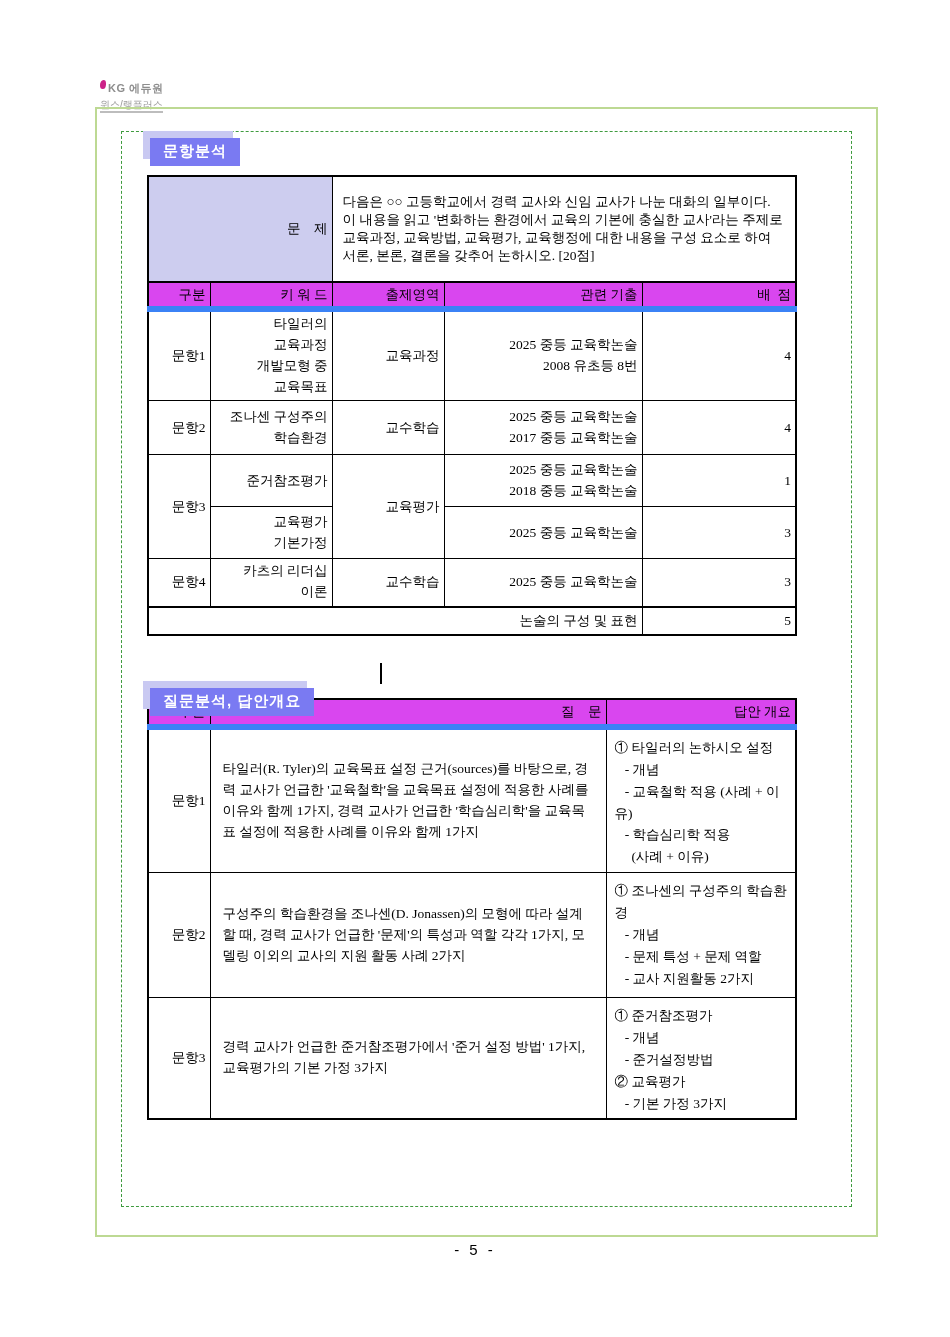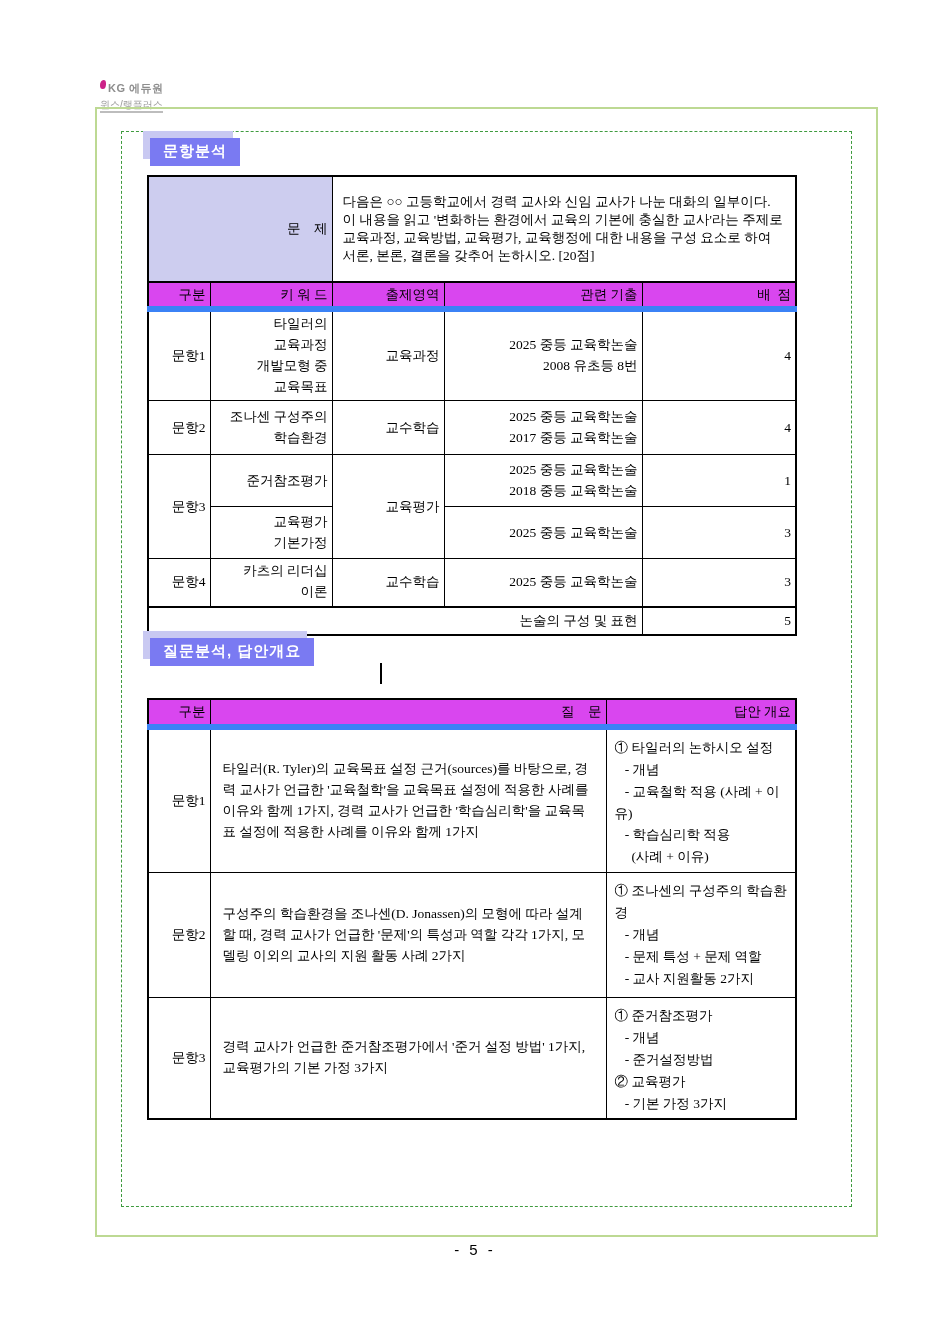--- a/index.html
+++ b/index.html
@@ -27,21 +27,21 @@
 
   
   .dashed-box { position:absolute; left:121px; top:131px; width:729px; height:1074px;
                 border:1px dashed #3f9b3f; }
 
   
   .badge { position:absolute; background:#7a7af2; color:#fff; z-index:1;
            font-family:"Liberation Sans", sans-serif; font-weight:bold; font-size:15px;
            padding:4px 13px 5px 13px; box-shadow:-7px -7px 0 #c9c9f2; letter-spacing:1px; }
   .badge1 { left:150px; top:138px; }
-  .badge2 { left:150px; top:638px; }
+  .badge2 { left:150px; top:688px; }
   .cursor { position:absolute; left:380px; top:663px; width:2px; height:21px; background:#000; }
 
   
   table { border-collapse:collapse; table-layout:fixed; font-size:13.5px; }
   .t1 { position:absolute; left:147px; top:175px; width:648px; border:2px solid #000; }
   .t2 { position:absolute; left:147px; top:698px; width:648px; border:2px solid #000; }
   td, th { border:1px solid #000; text-align:right; vertical-align:middle;
            padding:2px 4px; font-weight:normal; }
   .hdr th { background:#d946ef; border-bottom:6px solid #3b82f6; white-space:pre-wrap; }
   .problem-label { background:#cdcdef; border-bottom:2px solid #000; white-space:pre-wrap; }

